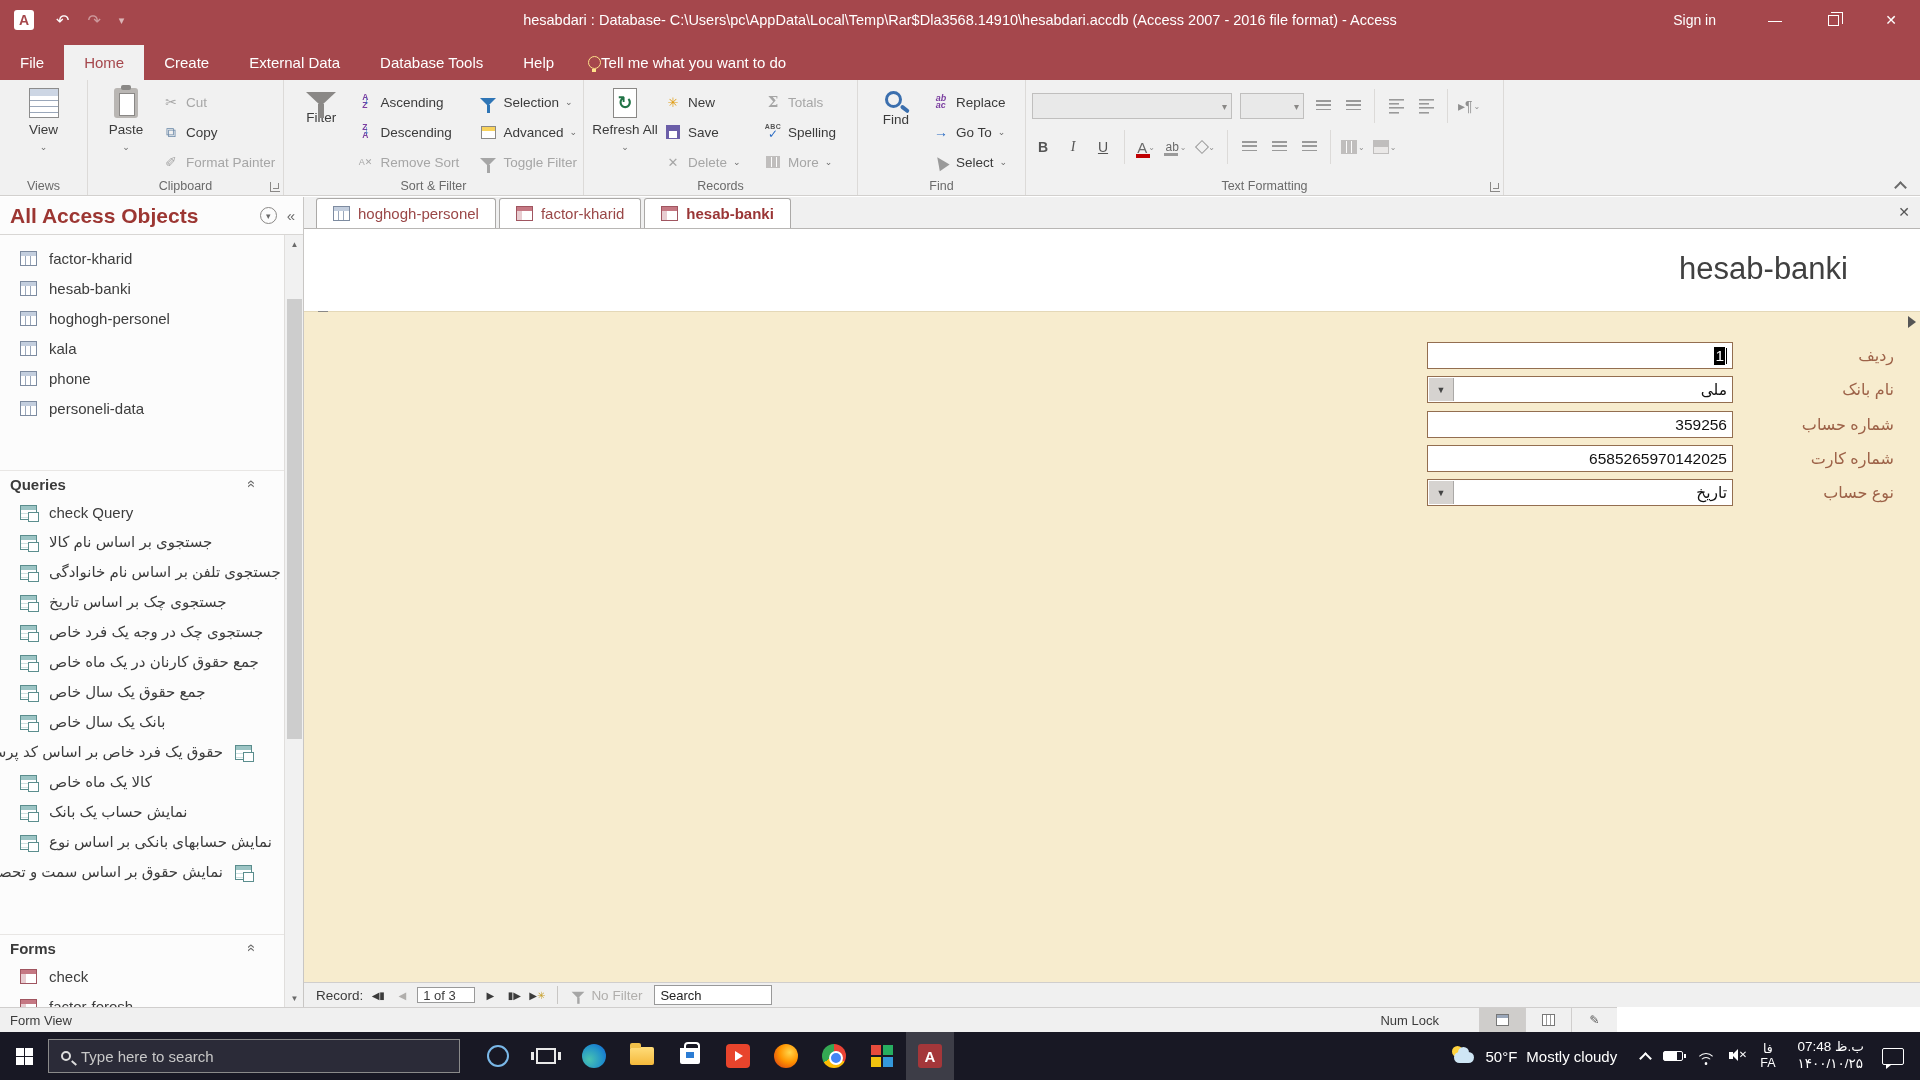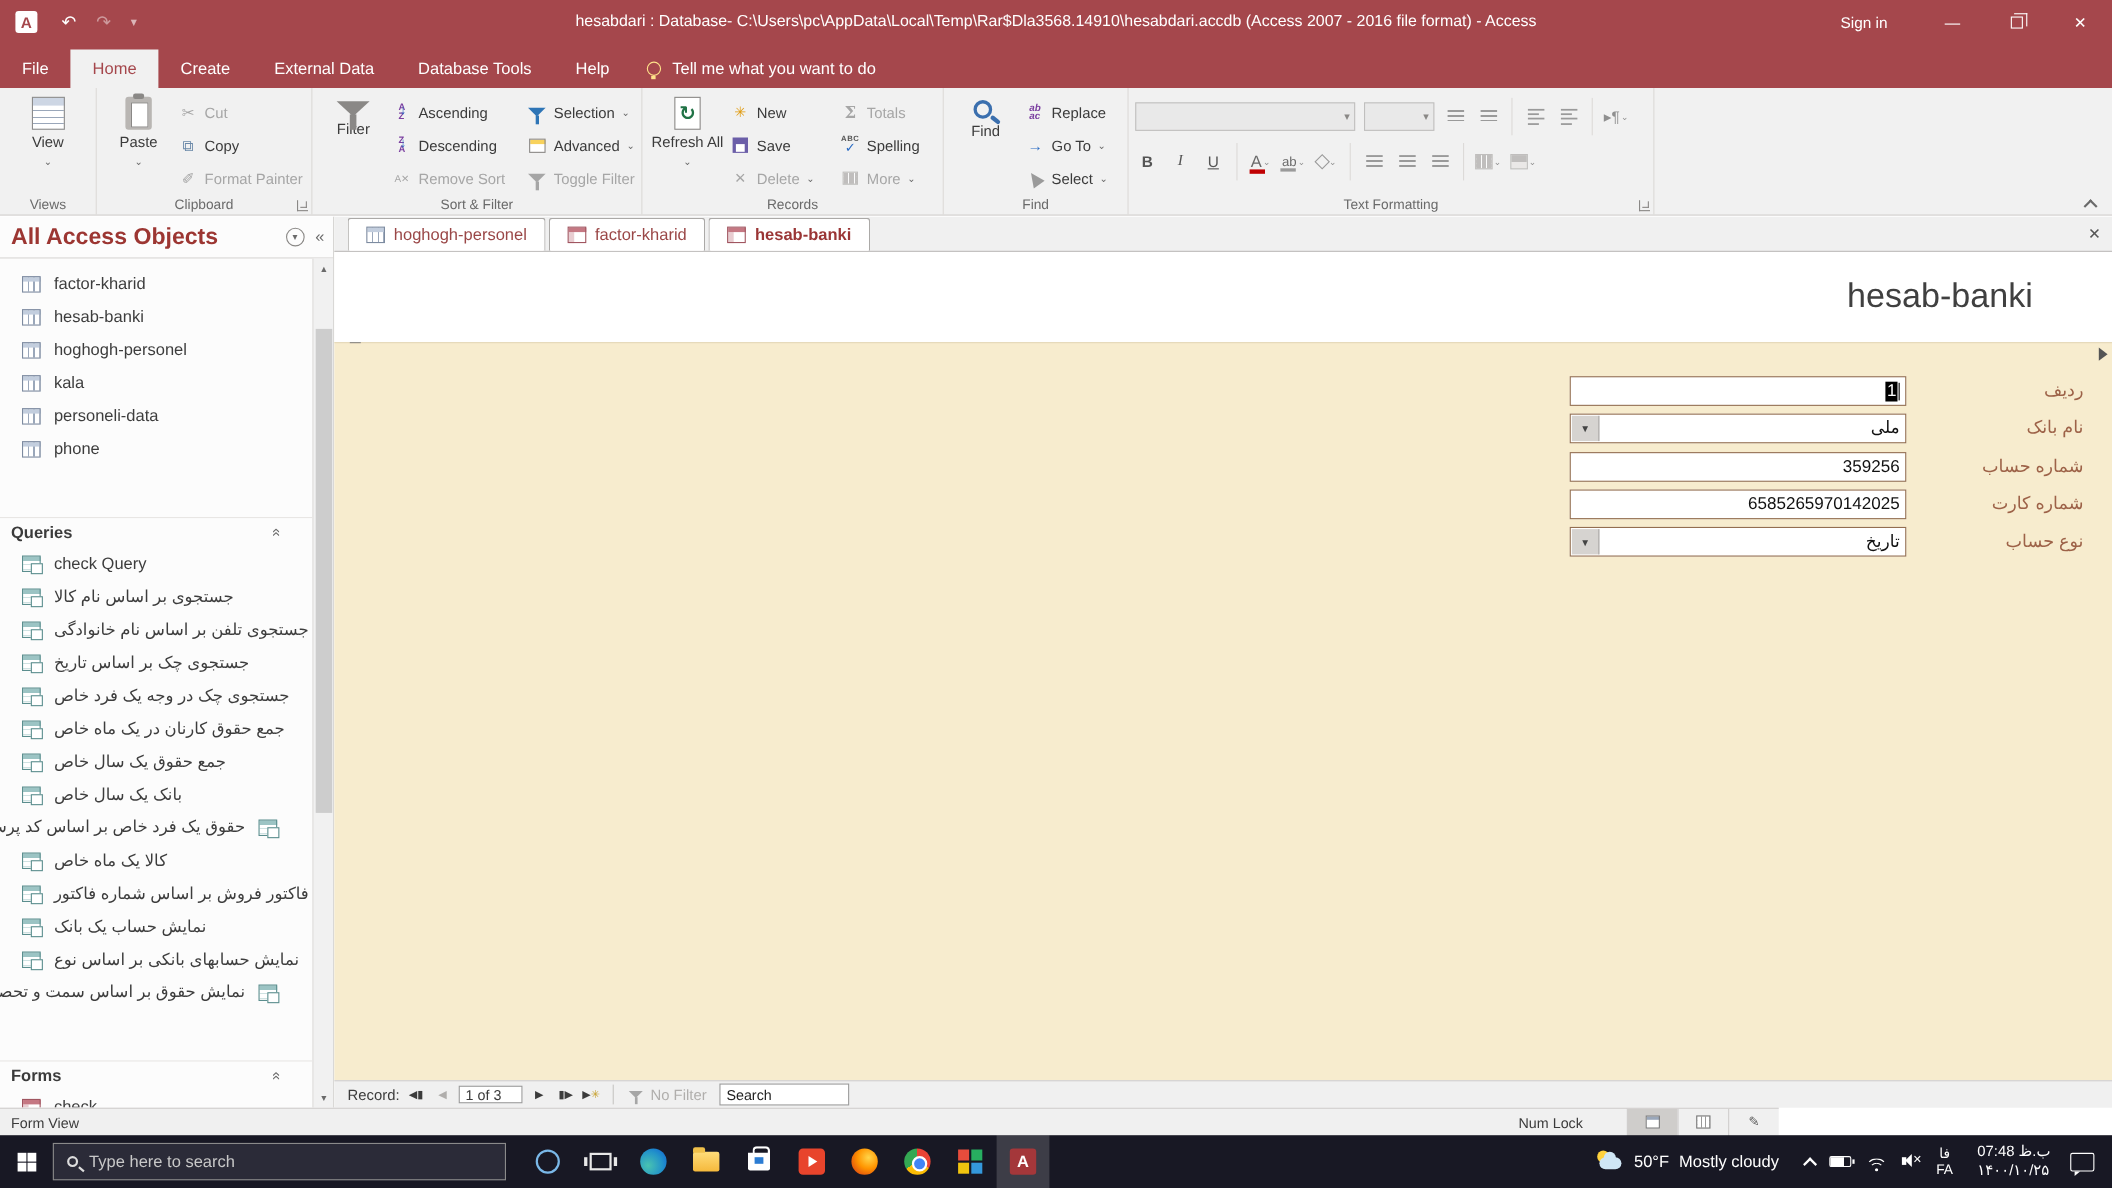--- a/index.html
+++ b/index.html
@@ -17,21 +17,21 @@
 .signin{position:absolute;right:188px;top:0;height:40px;display:flex;align-items:center;padding:0 16px;font-size:14px;}
 .winbtns{position:absolute;right:0;top:0;height:40px;display:flex;}
 .winbtn{width:58px;height:40px;display:flex;align-items:center;justify-content:center;font-size:14px;}
 .restore-glyph{width:11px;height:11px;border:1px solid #fff;position:relative;}
 .restore-glyph::before{content:"";position:absolute;left:2px;top:-4px;width:11px;height:11px;border:1px solid #fff;border-bottom:none;border-left:none;}
 
 
 .menubar{position:absolute;left:0;top:40px;width:1920px;height:40px;background:#a5474c;display:flex;align-items:flex-end;color:#fff;}
 .rtab{padding:9px 20px;font-size:15px;cursor:default;}
 .rtab.active{background:#f1f1f1;color:#a5474c;}
-.tellme{display:flex;align-items:center;gap:10px;padding:9px 14px;font-size:15px;}
+.tellme{display:flex;align-items:center;gap:0;padding:9px 14px;font-size:15px;}
 .bulb{width:13px;height:13px;border:1.6px solid #ffe28a;border-radius:50%;position:relative;display:inline-block;}
 .bulb::after{content:"";position:absolute;left:3.2px;top:12px;width:4px;height:3px;background:#ffe28a;}
 
 
 .ribbon{position:absolute;left:0;top:80px;width:1920px;height:116px;background:#f1f1f1;border-bottom:1px solid #d2d0ce;display:flex;}
 .rgroup{position:relative;height:100%;border-right:1px solid #dcdad8;padding:4px 6px 16px 6px;display:flex;gap:4px;}
 .rgroup-label{position:absolute;bottom:2px;left:0;right:0;text-align:center;font-size:12.5px;color:#6a6a6a;}
 .launcher{position:absolute;right:3px;bottom:3px;width:10px;height:10px;border-left:1px solid #8a8886;border-bottom:1px solid #8a8886;}
 .launcher::after{content:"";position:absolute;right:1px;top:1px;width:5px;height:5px;border-right:1.5px solid #8a8886;border-bottom:1.5px solid #8a8886;}
 .rbig{width:64px;display:flex;flex-direction:column;align-items:center;justify-content:flex-start;gap:4px;padding-top:4px;font-size:13.5px;text-align:center;line-height:1.15;}
@@ -526,25 +526,25 @@
           <div class="nav-item">
             <span class="obj-icon table-obj"></span>
             <span class="nav-label">hoghogh-personel</span>
           </div>
           <div class="nav-item">
             <span class="obj-icon table-obj"></span>
             <span class="nav-label">kala</span>
           </div>
           <div class="nav-item">
             <span class="obj-icon table-obj"></span>
+            <span class="nav-label">phone</span>
+          </div>
+          <div class="nav-item">
+            <span class="obj-icon table-obj"></span>
             <span class="nav-label">personeli-data</span>
-          </div>
-          <div class="nav-item">
-            <span class="obj-icon table-obj"></span>
-            <span class="nav-label">phone</span>
           </div>
           <div class="nav-ghdr">
             <span>Queries</span>
             <span class="shutter">«</span>
           </div>
           <div class="nav-item">
             <span class="obj-icon query-obj"></span>
             <span class="nav-label">check Query</span>
           </div>
           <div class="nav-item">
@@ -575,24 +575,20 @@
             <span class="obj-icon query-obj"></span>
             <span class="nav-label">بانک یک سال خاص</span>
           </div>
           <div class="nav-item clipped">
             <span class="obj-icon query-obj"></span>
             <span class="nav-label">حقوق یک فرد خاص بر اساس کد پرسنلی</span>
           </div>
           <div class="nav-item">
             <span class="obj-icon query-obj"></span>
             <span class="nav-label">کالا یک ماه خاص</span>
-          </div>
-          <div class="nav-item">
-            <span class="obj-icon query-obj"></span>
-            <span class="nav-label">فاکتور فروش بر اساس شماره فاکتور</span>
           </div>
           <div class="nav-item">
             <span class="obj-icon query-obj"></span>
             <span class="nav-label">نمایش حساب یک بانک</span>
           </div>
           <div class="nav-item">
             <span class="obj-icon query-obj"></span>
             <span class="nav-label">نمایش حسابهای بانکی بر اساس نوع</span>
           </div>
           <div class="nav-item clipped">

